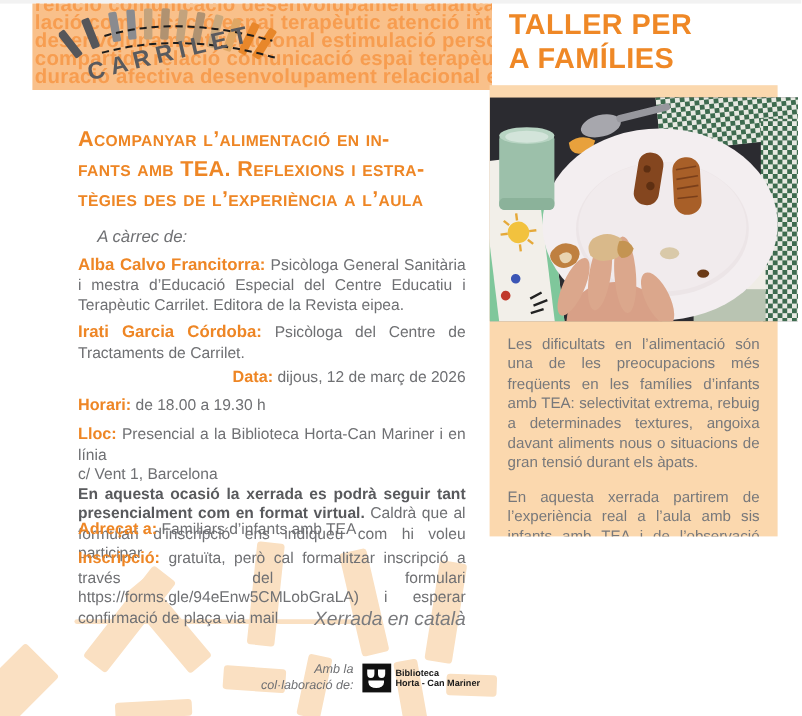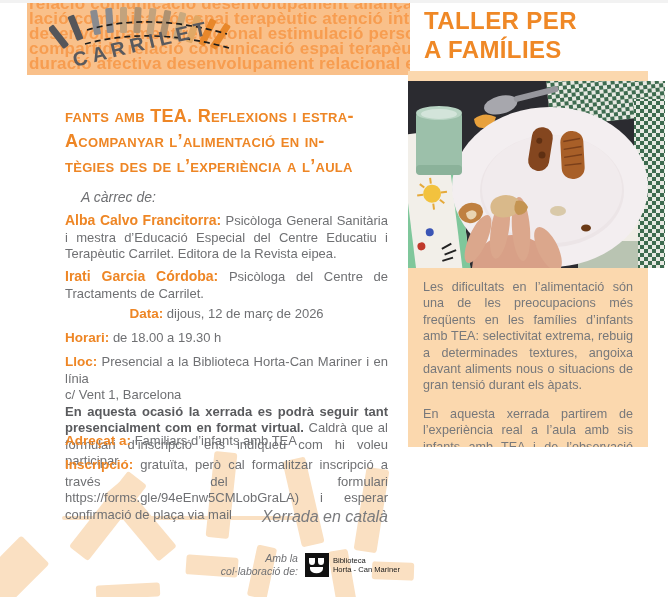--- a/index.html
+++ b/index.html
@@ -39,21 +39,21 @@
   .boldnote{font-weight:bold;color:#595a5d;margin-top:32px;}
   .lang-note{position:absolute;left:65px;top:508px;width:323px;text-align:right;
              font-style:italic;font-size:16px;color:#7a7b7e;z-index:2;}
 
   
   .collab{position:absolute;left:170px;top:552px;width:230px;display:flex;align-items:center;
           justify-content:flex-end;gap:7px;z-index:2;}
   .collab-label{text-align:right;font-style:italic;font-size:10.5px;line-height:12.5px;color:#6f7073;}
   .bib-logo{display:flex;align-items:center;gap:4px;}
   .bib-square{width:24px;height:24px;background:#111;position:relative;flex:0 0 auto;}
-  .bib-text{font-size:7.6px;line-height:9px;font-weight:normal;color:#1a1a1a;white-space:nowrap;}
+  .bib-text{font-size:7.6px;line-height:9px;font-weight:bold;color:#1a1a1a;white-space:nowrap;}
 </style>
 </head>
 <body>
 
 <div class="page">
   <div class="topstrip"></div>
 
   <div class="banner">
     <div class="banner-words">
       <div>relació comunicació desenvolupament aliança terapè</div>
@@ -200,36 +200,36 @@
   <div class="tie-light" style="left:128px;top:478px;width:24px;height:86px;transform:rotate(-40deg);z-index:0;"></div>
   <div class="tie-light" style="left:62px;top:516px;width:250px;height:4px;z-index:0;"></div>
   <div class="tie-light" style="left:-20px;top:535px;width:40px;height:100px;transform:rotate(45deg);z-index:0;"></div>
   <div class="tie-light" style="left:186px;top:556px;width:52px;height:20px;transform:rotate(4deg);z-index:0;"></div>
   <div class="tie-light" style="left:252px;top:546px;width:20px;height:52px;transform:rotate(12deg);z-index:0;"></div>
   <div class="tie-light" style="left:332px;top:550px;width:20px;height:52px;transform:rotate(-10deg);z-index:0;"></div>
   <div class="tie-light" style="left:372px;top:562px;width:42px;height:18px;transform:rotate(2deg);z-index:0;"></div>
   <div class="tie-light" style="left:96px;top:584px;width:64px;height:14px;transform:rotate(-3deg);z-index:0;"></div>
 
   <div class="leftblock title" style="top:104px;">
+    <div>Acompanyar l’alimentació en in-</div>
     <div>fants amb TEA. Reflexions i estra-</div>
-    <div>Acompanyar l’alimentació en in-</div>
     <div>tègies des de l’experiència a l’aula</div>
   </div>
 
   <div class="leftblock italic" style="top:189px;font-size:14px;color:#6f7073;margin-left:16px;">A càrrec de:</div>
 
   <div class="leftblock body" style="top:212px;">
     <span class="name">Alba Calvo Francitorra:</span><span> Psicòloga General Sanitària i mestra d’Educació Especial del Centre Educatiu i Terapèutic Carrilet. Editora de la Revista eipea.</span>
   </div>
 
   <div class="leftblock body" style="top:268px;">
     <span class="name">Irati Garcia Córdoba:</span><span> Psicòloga del Centre de Tractaments de Carrilet.</span>
   </div>
 
-  <div class="leftblock body" style="top:306px;text-align:center;">
+  <div class="leftblock body" style="top:306px;text-align:right;">
     <span class="lbl">Data:</span><span> dijous, 12 de març de 2026</span>
   </div>
 
   <div class="leftblock body" style="top:330px;text-align:left;">
     <span class="lbl">Horari:</span><span> de 18.00 a 19.30 h</span>
   </div>
 
   <div class="leftblock body" style="top:354px;">
     <span class="lbl">Lloc:</span><span> Presencial a la Biblioteca Horta-Can Mariner i en línia</span><br>
     <span>c/ Vent 1, Barcelona</span><br>

